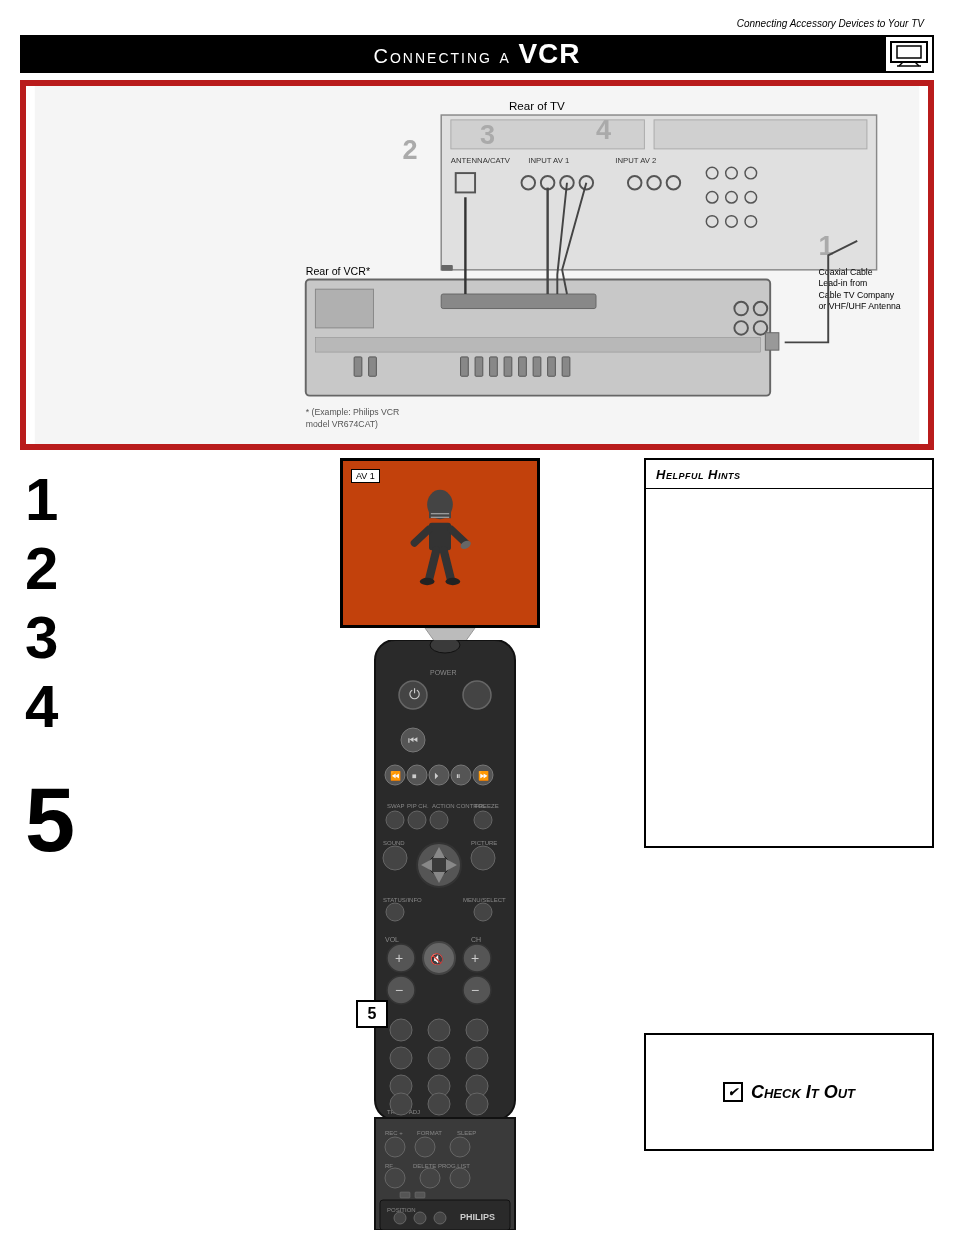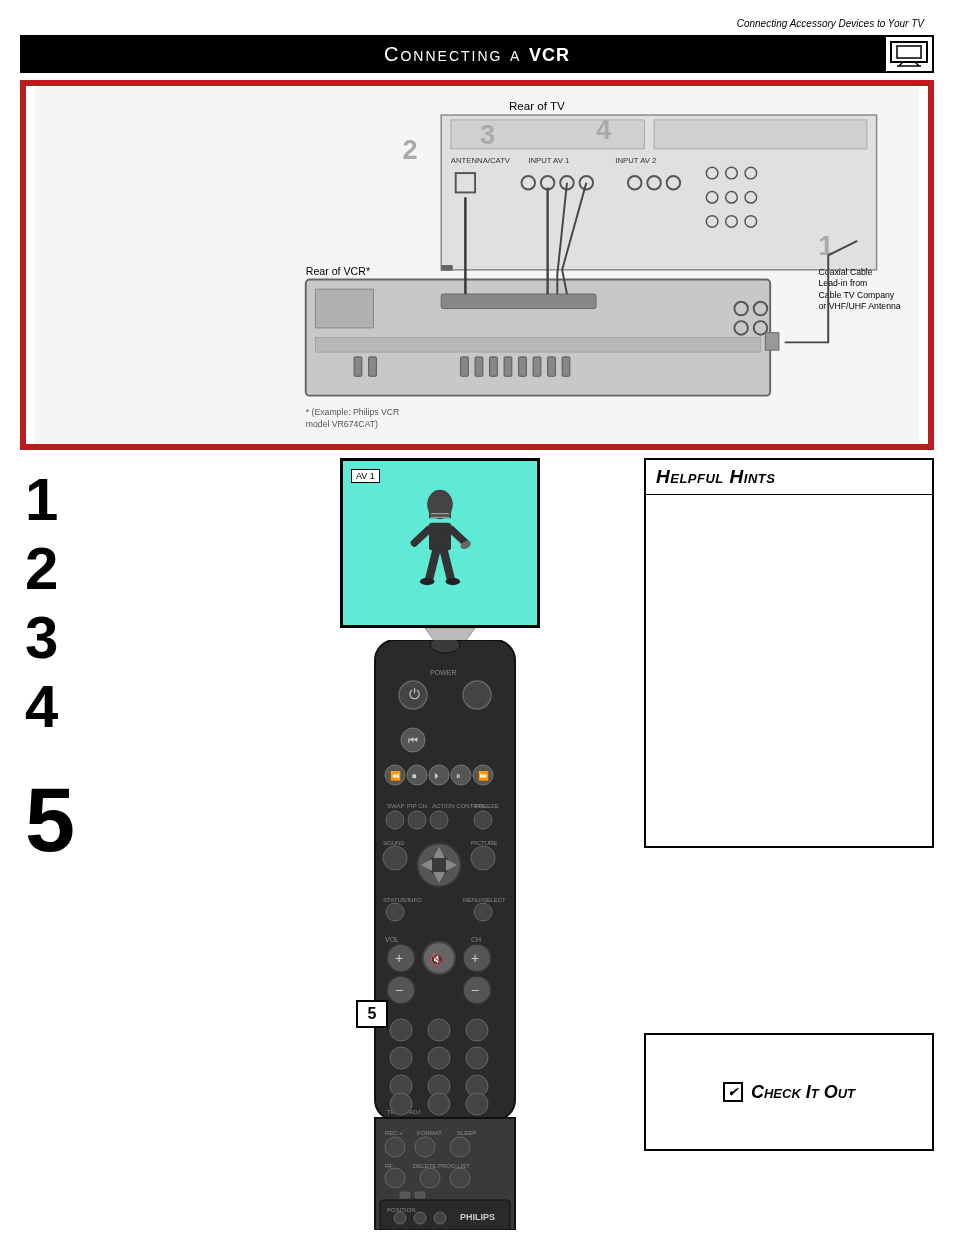--- a/index.html
+++ b/index.html
@@ -88,21 +88,21 @@
       background: #e8e8e8;
       display: flex;
       align-items: center;
       justify-content: center;
       overflow: hidden;
     }
 
     .tv-preview-inner {
       width: 100%;
       height: 100%;
-      background: #5eead4;
+      background: #c2410c;
       position: relative;
       display: flex;
       align-items: center;
       justify-content: center;
     }
 
     .av1-badge {
       position: absolute;
       top: 8px;
       left: 8px;
@@ -229,21 +229,21 @@
     }
   </style>
 </head>
 <body>
 
 <div class="page-subtitle">Connecting Accessory Devices to Your TV</div>
 
 <div class="title-bar">
   <div class="title-bar-text">
     <span style="font-size:20px; font-weight:normal; letter-spacing:2px; font-variant:small-caps;">Connecting a </span>
-    <span style="font-size:18px; font-weight:bold;">VCR</span>
+    <span style="font-size:28px; font-weight:bold;">VCR</span>
   </div>
 </div>
 
 <div class="title-icon">
   <svg width="40" height="28" viewBox="0 0 40 28">
 
     <rect x="2" y="2" width="36" height="20" fill="none" stroke="#000" stroke-width="2"></rect>
     <rect x="8" y="6" width="24" height="12" fill="none" stroke="#000" stroke-width="1.5"></rect>
     <line x1="14" y1="22" x2="10" y2="26" stroke="#000" stroke-width="1.5"></line>
     <line x1="26" y1="22" x2="30" y2="26" stroke="#000" stroke-width="1.5"></line>
@@ -496,21 +496,21 @@
     <text x="115" y="580" font-size="9" font-family="Arial" font-weight="bold" fill="#ccc">PHILIPS</text>
   </svg>
 </div>
 
 <div class="step5-label">
   <span>5</span>
 </div>
 
 <div class="helpful-hints-box">
   <div class="helpful-hints-title">
-    <span style="font-variant: small-caps; font-style: italic; font-size: 19px; font-weight: bold;">Helpful Hints</span>
+    <span style="font-variant: small-caps; font-style: italic; font-size: 13px; font-weight: bold;">Helpful Hints</span>
   </div>
   <div class="helpful-hints-content">
     
   </div>
 </div>
 
 <div class="check-it-out-box">
   <div class="check-it-out-title">
     <div class="check-icon">
       <span>✔</span>

